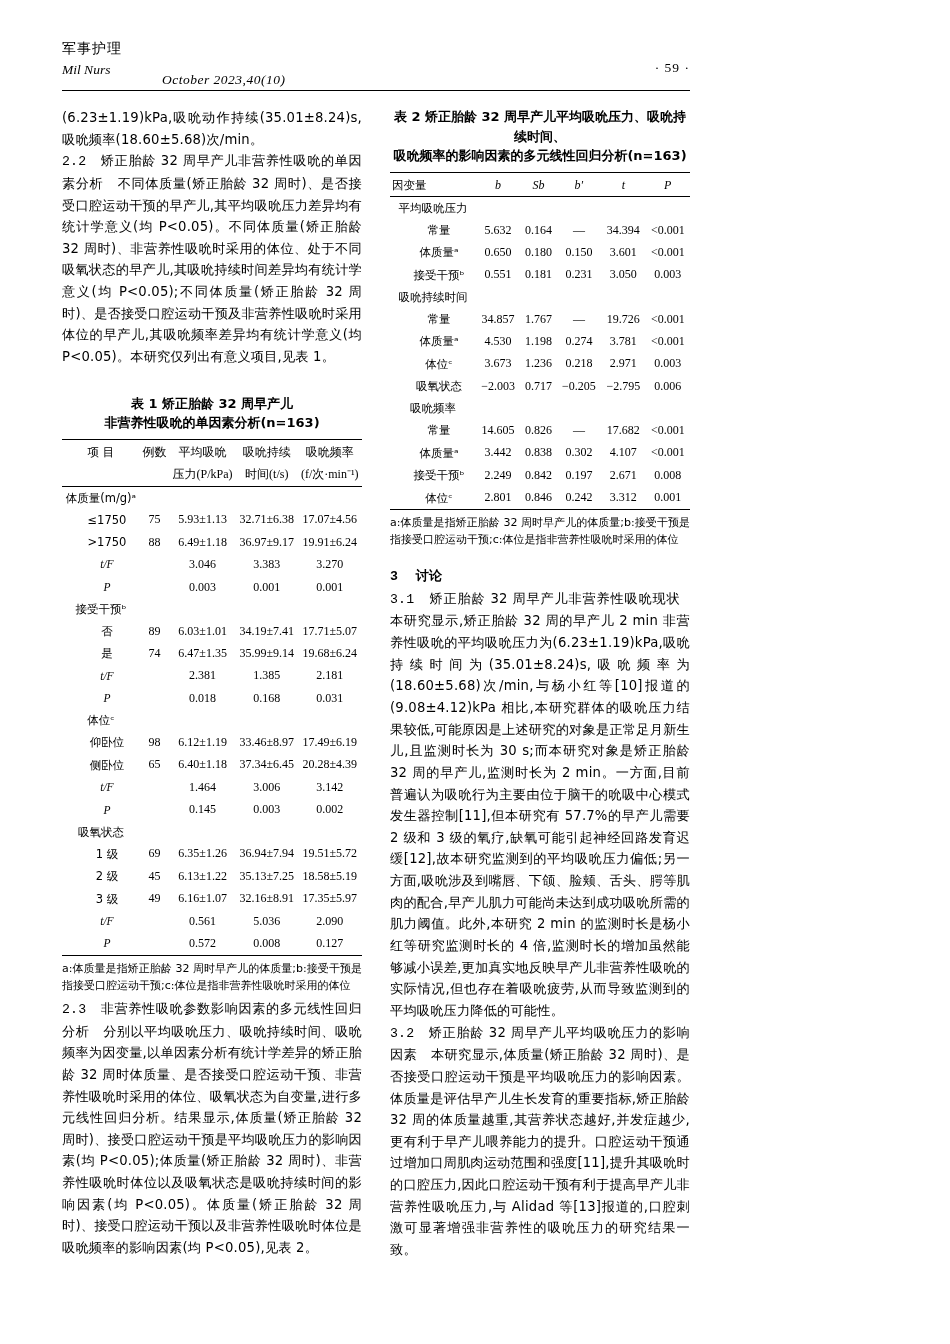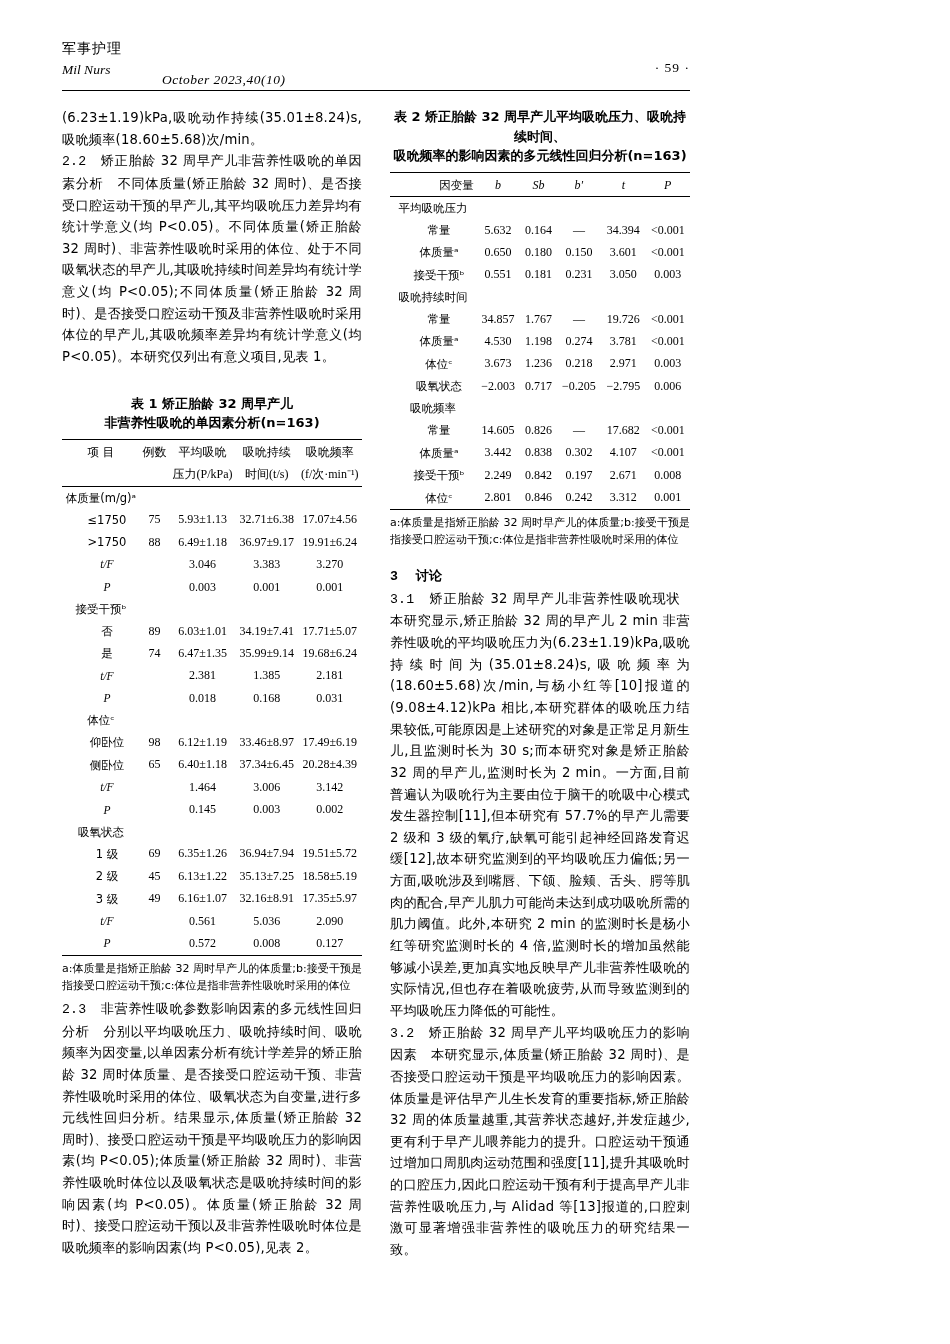--- a/index.html
+++ b/index.html
@@ -340,21 +340,21 @@
     <div class="col">
 
       <div class="tbl-wrap" style="margin-top:0">
         <div class="tbl-title">
           <div>表 2   矫正胎龄 32 周早产儿平均吸吮压力、吸吮持续时间、</div>
           <div>吸吮频率的影响因素的多元线性回归分析(n=163)</div>
         </div>
         <table class="data">
           <thead>
             <tr class="rule-top rule-mid">
-              <th class="lbl" style="text-align:right">因变量</th>
+              <th class="lbl" style="text-align:left">因变量</th>
               <th class="it">b</th>
               <th class="it">Sb</th>
               <th class="it">b′</th>
               <th class="it">t</th>
               <th class="it">P</th>
             </tr>
           </thead>
           <tbody id="t2body">
               <tr>
                 <td class="lbl">平均吸吮压力</td>

